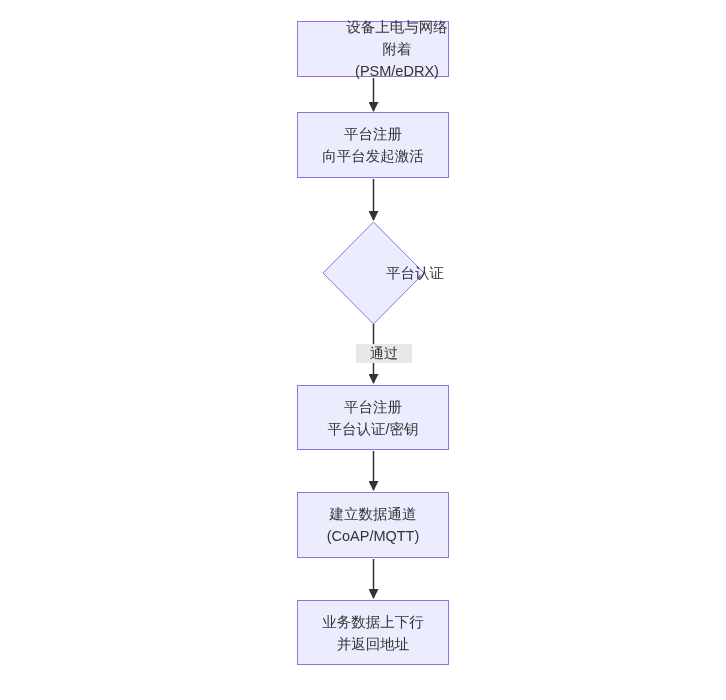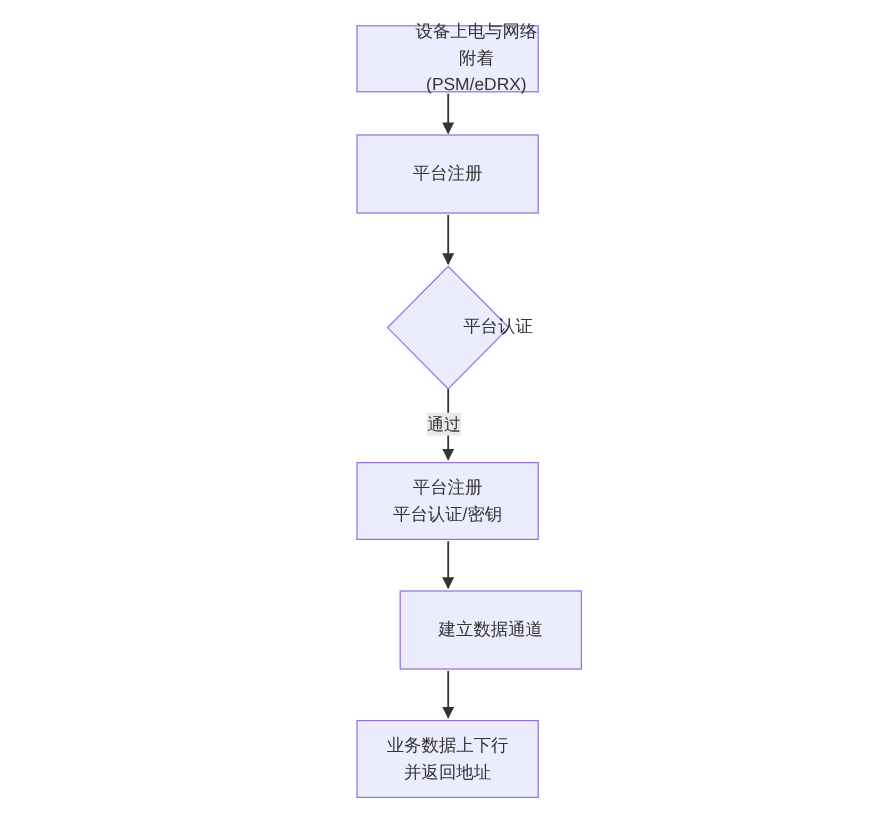--- a/index.html
+++ b/index.html
@@ -46,37 +46,37 @@
     align-items: center;
     justify-content: center;
     text-align: center;
     font-size: 14.5px;
     line-height: 22px;
     color: var(--text);
   }
   .node-1 { top: 21px;  height: 56px; padding-left: 48px; }
   .node-2 { top: 112px; height: 66px; }
   .node-4 { top: 385px; height: 65px; justify-content: center; }
-  .node-5 { top: 492px; height: 66px; margin-left: 36px; }
+  .node-5 { top: 492px; height: 66px; }
   .node-6 { top: 600px; height: 65px; text-align: center; }
   .diamond-label {
     position: absolute;
     left: 303px;
     top: 262px;
     width: 141px;
     text-align: right;
     font-size: 14.5px;
     line-height: 22px;
     color: var(--text);
   }
   .edge-label {
     position: absolute;
     left: 356px;
     top: 344px;
-    width: 28px;
+    width: 56px;
     height: 19px;
     background: var(--edge_label_bg);
     color: var(--text);
     font-size: 14px;
     line-height: 19px;
     text-align: center;
   }
 </style>
 </head>
 <body>
@@ -97,33 +97,35 @@
     <polygon class="dshape" points="373.5,222 424,273 373.5,324 323,273"></polygon>
   </svg>
 
   <div class="node node-1">
     <div>设备上电与网络附着</div>
     <div>(PSM/eDRX)</div>
   </div>
 
   <div class="node node-2">
     <div>平台注册</div>
+    <div>向平台发起激活</div>
   </div>
 
   <div class="diamond-label">平台认证</div>
 
   <div class="edge-label">通过</div>
 
   <div class="node node-4">
     <div>平台注册</div>
     <div>平台认证/密钥</div>
   </div>
 
   <div class="node node-5">
     <div>建立数据通道</div>
+    <div>(CoAP/MQTT)</div>
   </div>
 
   <div class="node node-6">
     <div>业务数据上下行</div>
     <div>并返回地址</div>
   </div>
 
 </div>
 
 </body></html>

